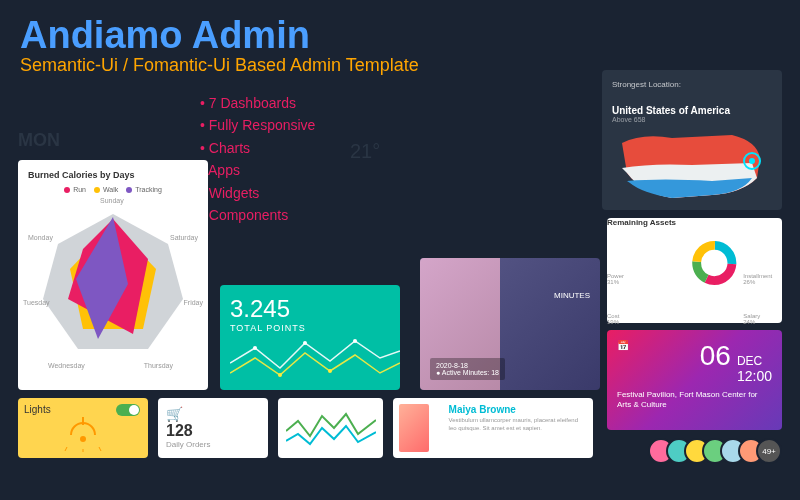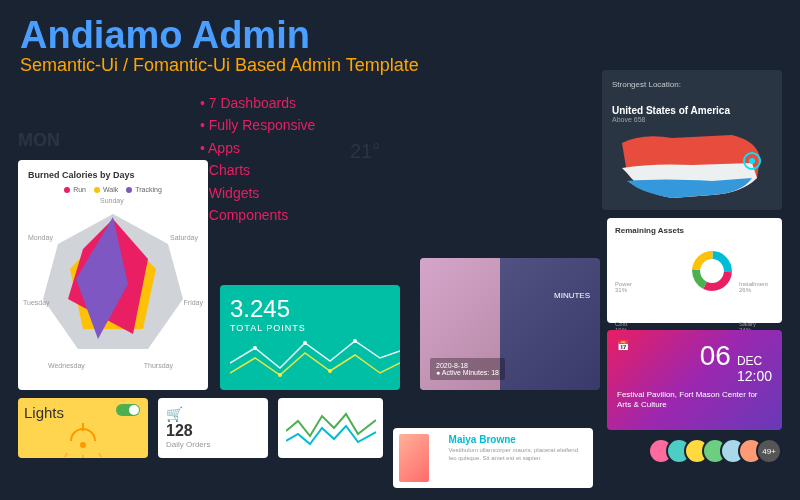--- a/index.html
+++ b/index.html
@@ -33,71 +33,71 @@
 .points .val { font-size: 24px; font-weight: 300; }
 .points .lbl { font-size: 9px; letter-spacing: 1px; }
 
 
 .minutes { position: absolute; left: 420px; top: 258px; width: 180px; height: 132px; background: linear-gradient(135deg, #5a5a8a, #3a3a6a); border-radius: 4px; padding: 10px; color: #fff; overflow: hidden; }
 .minutes .val { font-size: 20px; }
 .minutes .lbl { font-size: 8px; text-align: right; }
 .minutes .stats { position: absolute; bottom: 10px; left: 10px; font-size: 7px; background: rgba(0,0,0,.3); padding: 4px 6px; border-radius: 2px; }
 
 
-.assets { position: absolute; right: 18px; top: 218px; width: 175px; height: 105px; background: #fff; border-radius: 4px; padding: 8px; }
+.assets { position: absolute; right: 18px; top: 218px; width: 175px; height: 105px; background: #fff; border-radius: 4px; }
 .assets .h { font-size: 8px; color: #333; font-weight: 600; }
 .donut-wrap { display: flex; align-items: center; gap: 6px; margin-top: 6px; }
 .asset-lbl { font-size: 6px; color: #999; }
 
 
 .event { position: absolute; right: 18px; top: 330px; width: 175px; height: 100px; background: linear-gradient(135deg, #e91e63, #9c27b0, #673ab7); border-radius: 4px; padding: 10px; color: #fff; }
 .event .date { display: flex; align-items: baseline; gap: 6px; }
 .event .day { font-size: 28px; font-weight: 300; }
 .event .mon { font-size: 12px; }
 .event .time { font-size: 14px; }
 .event .venue { font-size: 8px; margin-top: 6px; line-height: 1.3; }
 .event .icon { position: absolute; left: 10px; top: 10px; font-size: 10px; }
 
 
 .lights { position: absolute; left: 18px; top: 398px; width: 130px; height: 60px; background: #ffd54f; border-radius: 4px; padding: 6px; }
-.lights .h { font-size: 15px; color: #333; }
+.lights .h { font-size: 10px; color: #333; }
 .toggle { position: absolute; right: 8px; top: 6px; width: 24px; height: 12px; background: #4caf50; border-radius: 6px; }
 .toggle::after { content: ""; position: absolute; right: 1px; top: 1px; width: 10px; height: 10px; background: #fff; border-radius: 50%; }
 
 
 .orders { position: absolute; left: 158px; top: 398px; width: 110px; height: 60px; background: #fff; border-radius: 4px; padding: 8px; }
 .orders .icon { color: #ff7043; font-size: 14px; }
 .orders .val { font-size: 16px; font-weight: 600; color: #333; }
 .orders .lbl { font-size: 8px; color: #999; }
 
 
 .spark { position: absolute; left: 278px; top: 398px; width: 105px; height: 60px; background: #fff; border-radius: 4px; padding: 8px; }
 
 
-.profile { position: absolute; left: 393px; top: 398px; width: 200px; height: 60px; background: #fff; border-radius: 4px; padding: 6px; display: flex; gap: 20px; margin-top: 30px; }
+.profile { position: absolute; left: 393px; top: 398px; width: 200px; height: 60px; background: #fff; border-radius: 4px; padding: 6px; display: flex; gap: 20px; }
 .profile .avatar { width: 48px; height: 48px; background: linear-gradient(135deg, #ffb199, #ff6b6b); border-radius: 2px; }
 .profile .name { font-size: 10px; color: #00bcd4; font-weight: 600; }
 .profile .bio { font-size: 6px; color: #999; line-height: 1.3; margin-top: 2px; }
 
 
 .avatars { position: absolute; right: 18px; top: 438px; display: flex; text-align: right; }
 .av { width: 26px; height: 26px; border-radius: 50%; border: 2px solid #1a2332; margin-left: -8px; }
 .av.more { background: #555; color: #fff; font-size: 8px; display: flex; align-items: center; justify-content: center; }
 </style>
 </head>
 <body>
 
 <div class="hero">
   <div class="title">Andiamo Admin</div>
   <div class="subtitle">Semantic-Ui / Fomantic-Ui Based Admin Template</div>
   <ul class="features">
     <li>7 Dashboards</li>
     <li>Fully Responsive</li>
+    <li>Charts</li>
     <li>Apps</li>
-    <li>Charts</li>
     <li>Widgets</li>
     <li>Components</li>
   </ul>
 </div>
 
 <div class="bg-mon">MON</div>
 <div class="bg-temp">21°</div>
 
 <div class="calories">
   <div class="calories-title">Burned Calories by Days</div>

